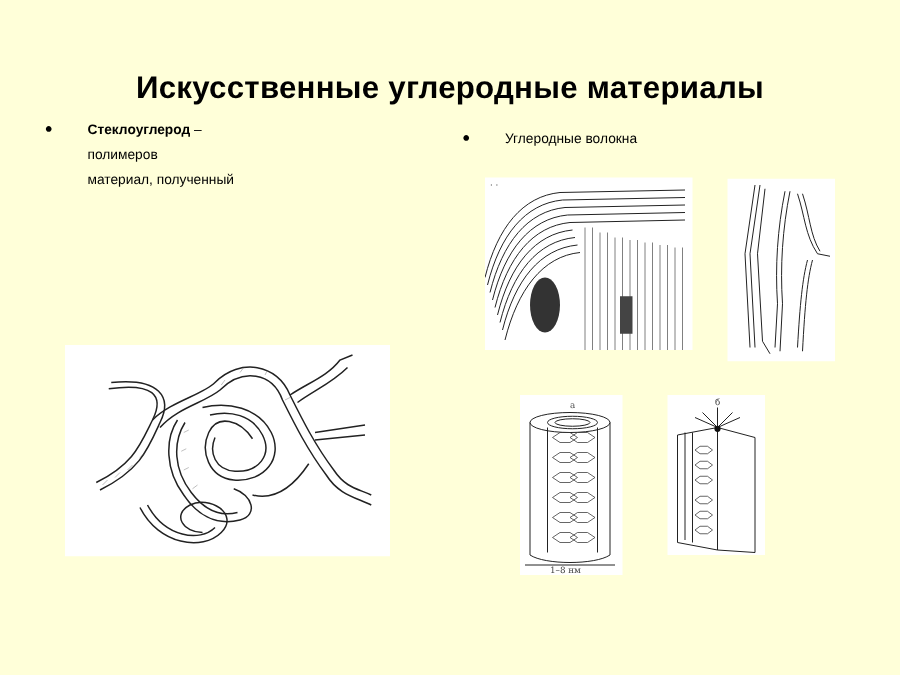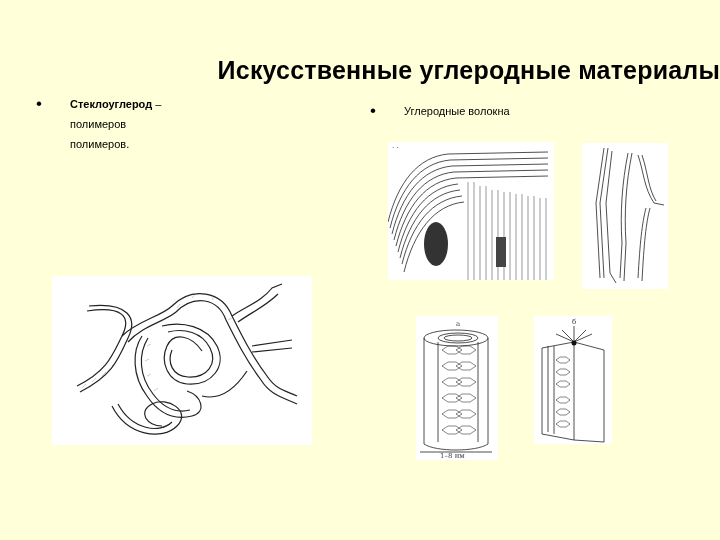--- a/index.html
+++ b/index.html
@@ -5,21 +5,21 @@
   html, body { margin:0; padding:0; }
   body {
     width:720px; height:540px; overflow:hidden;
     background:#ffffd9;
     font-family:"Liberation Sans", sans-serif;
     color:#000;
     position:relative;
   }
   .slide-title {
     position:absolute; left:0; top:56px; width:720px;
-    text-align:right; font-weight:bold; font-size:25px;
+    text-align:center; font-weight:bold; font-size:25px;
     letter-spacing:0.2px;
   }
   .bullet-block { position:absolute; }
   .bullet-left { left:36px; top:94px; width:270px; }
   .bullet-right { left:370px; top:101px; width:300px; }
   .bullet-row { display:flex; align-items:flex-start; }
   .bullet-dot { width:34px; font-size:17px; line-height:20px; flex:none; }
   .bullet-text { font-size:11px; line-height:20px; }
   .bullet-text b { font-weight:bold; }
   .figure {
@@ -37,21 +37,21 @@
 <body>
 
 <div class="slide-title">Искусственные углеродные материалы</div>
 
 <div class="bullet-block bullet-left">
   <div class="bullet-row">
     <span class="bullet-dot">•</span>
     <div class="bullet-text">
       <div><b>Стеклоуглерод</b><span> –</span></div>
       <div>полимеров</div>
-      <div>полимеров.</div>
+      <div>материал, полученный</div>
     </div>
   </div>
 </div>
 
 <div class="bullet-block bullet-right">
   <div class="bullet-row">
     <span class="bullet-dot">•</span>
     <span class="bullet-text">Углеродные волокна</span>
   </div>
 </div>

